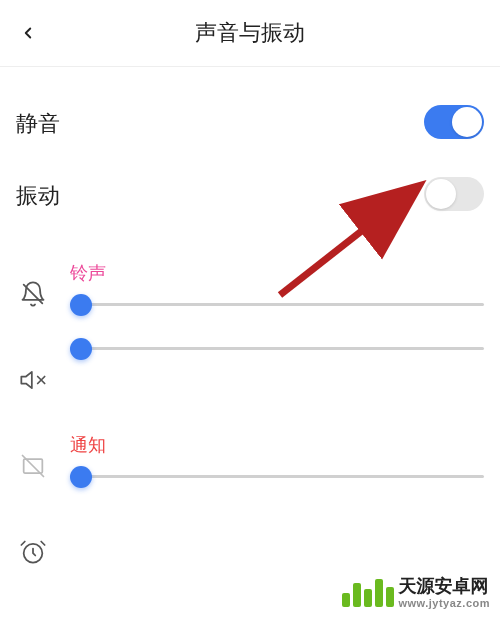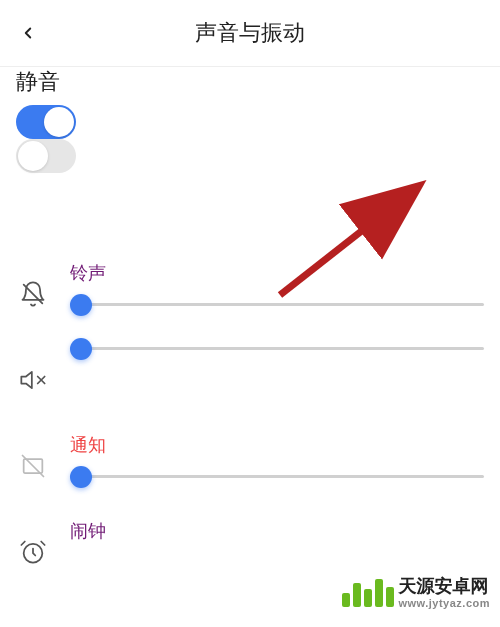--- a/index.html
+++ b/index.html
@@ -39,25 +39,24 @@
       color: #222;
       font-weight: 400;
     }
     .divider {
       width: 100%;
       height: 1px;
       background: #eee;
     }
     .toggle-row {
       display: flex;
-      align-items: flex-start;
+      align-items: flex-end;
       justify-content: space-between;
       padding: 0 16px;
       height: 72px;
-      flex-direction: column;
     }
     .toggle-label {
       font-size: 22px;
       color: #222;
     }
     .toggle {
       width: 60px;
       height: 34px;
       border-radius: 17px;
       position: relative;
@@ -101,21 +100,21 @@
       justify-content: center;
       margin-right: 20px;
       margin-top: 16px;
       flex-shrink: 0;
     }
     .slider-content {
       flex: 1;
     }
     .slider-label {
       font-size: 18px;
-      color: #701a75;
+      color: #ec4899;
       margin-bottom: 18px;
     }
     .slider-label.disabled {
       color: #ef4444;
     }
     .slider-track {
       width: 100%;
       height: 3px;
       background: #d0d0d0;
       border-radius: 2px;
@@ -194,20 +193,21 @@
 <div class="divider"></div>
 
 <div class="toggle-row">
   <div class="toggle-label">静音</div>
   <div class="toggle on">
     <div class="toggle-knob"></div>
   </div>
 </div>
 
 <div class="toggle-row">
+  <div class="toggle-label">振动</div>
   <div class="toggle off">
     <div class="toggle-knob"></div>
   </div>
 </div>
 
 <svg class="arrow-annotation" width="160" height="140" viewBox="0 0 160 140">
   <defs>
     <marker id="arrowhead" markerWidth="12" markerHeight="12" refX="9" refY="5" orient="auto">
       <polygon points="0 0, 12 5, 0 10" fill="#b52020"></polygon>
     </marker>
@@ -265,23 +265,20 @@
 
   <div class="slider-row">
     <div class="slider-icon">
       <svg width="28" height="28" viewBox="0 0 24 24" fill="none" stroke="#555" stroke-width="1.5" stroke-linecap="round" stroke-linejoin="round">
         <circle cx="12" cy="13" r="8"></circle>
         <path d="M12 9v4l2 2"></path>
         <path d="M5 3L2 6"></path>
         <path d="M22 6l-3-3"></path>
       </svg>
     </div>
-    <div class="slider-content">
-      <div class="slider-label">闹钟</div>
-    </div>
   </div>
 
 </div>
 
 <div class="watermark">
   <div class="watermark-logo">
     <div class="wm-bar"></div>
     <div class="wm-bar"></div>
     <div class="wm-bar"></div>
     <div class="wm-bar"></div>

